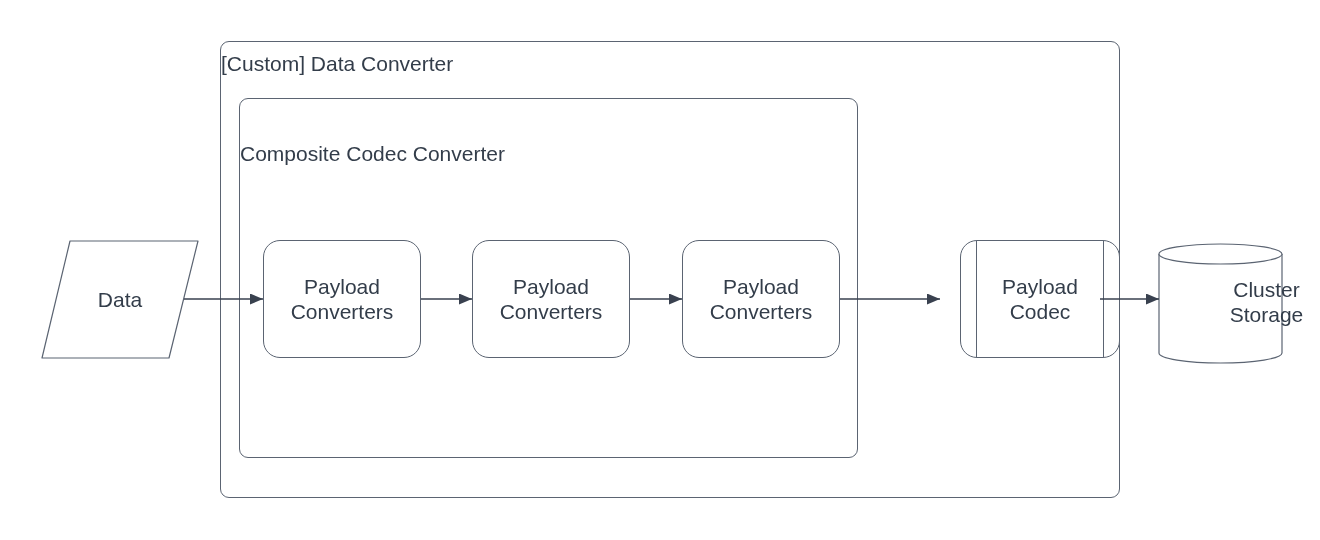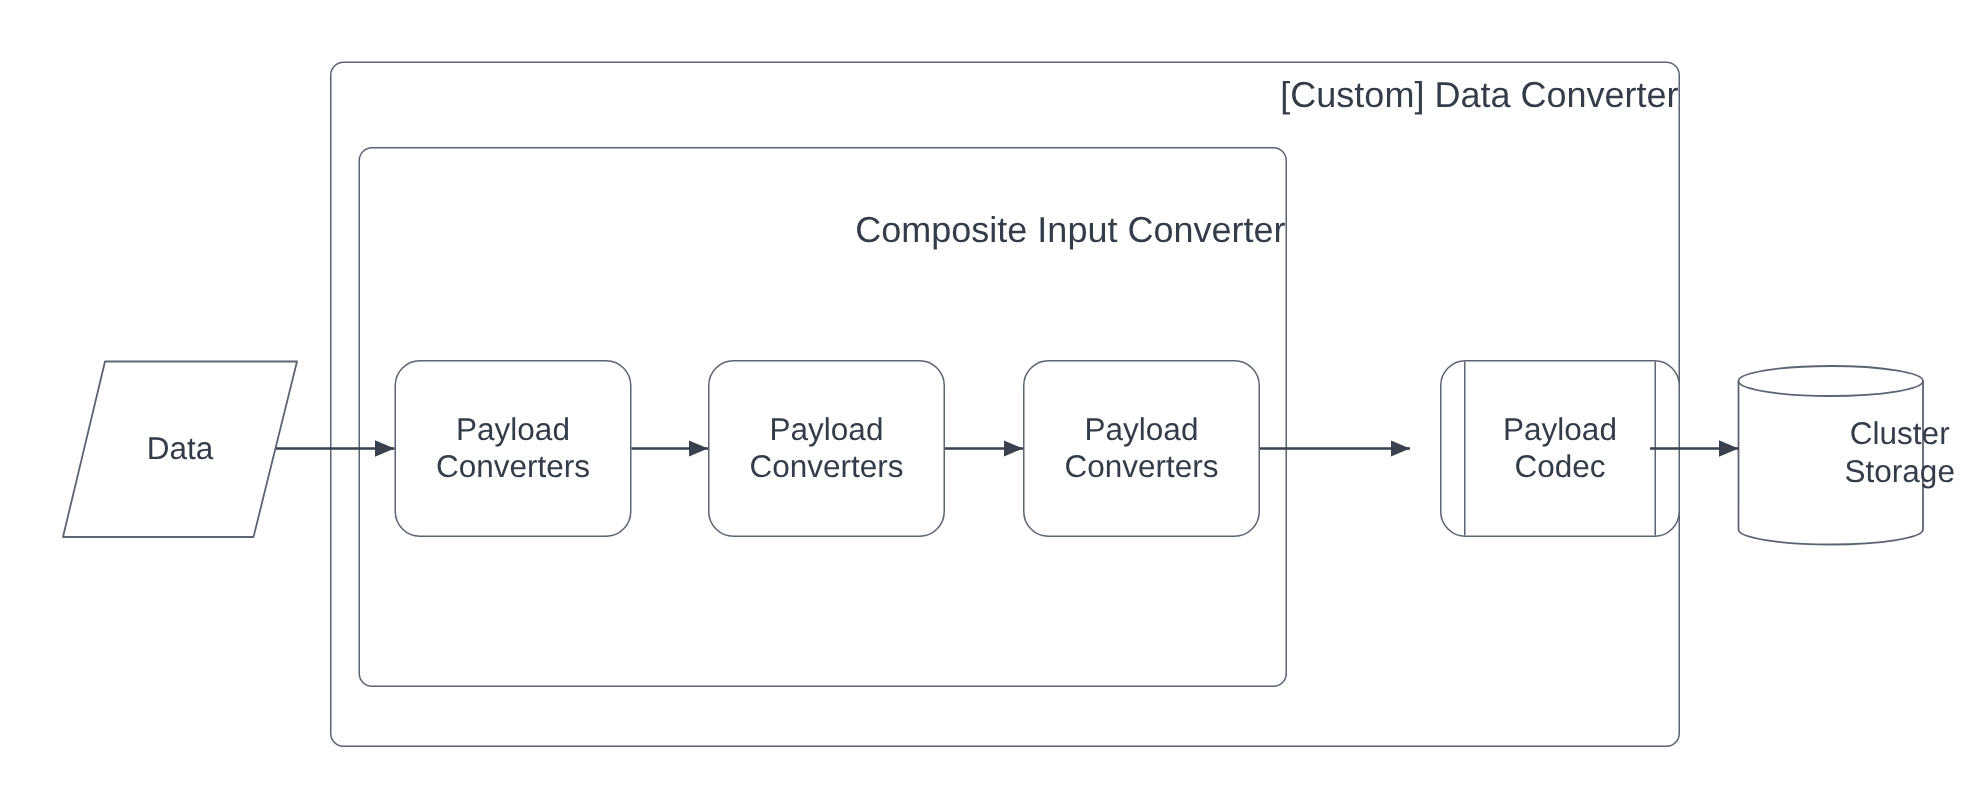--- a/index.html
+++ b/index.html
@@ -7,22 +7,22 @@
     position:relative; width:1320px; height:540px; background:#ffffff;
     font-family:"Liberation Sans", sans-serif; color:#333d4a; overflow:hidden;
   }
   .group {
     position:absolute; background:#ffffff;
     border:1px solid #5b6472; border-radius:9px; box-sizing:border-box;
   }
   .group.outer { left:220px; top:41px; width:900px; height:457px; }
   .group.inner { left:239px; top:98px; width:619px; height:360px; }
   .group-title {
-    position:absolute; left:0; right:0; text-align:right;
-    font-size:24px; line-height:25px; white-space:nowrap;
+    position:absolute; left:0; right:0; text-align:left;
+    font-size:21px; line-height:25px; white-space:nowrap;
   }
   .outer .group-title { top:9px; }
   .inner .group-title { top:42px; }
   .node {
     position:absolute; box-sizing:border-box; background:#ffffff;
     border:1px solid #5b6472; border-radius:17px;
     display:flex; align-items:center; justify-content:center;
     text-align:center; font-size:21px; line-height:25px;
   }
   .node.converter { width:158px; height:118px; top:240px; }
@@ -54,21 +54,21 @@
 </head>
 <body>
 
 <div class="canvas">
 
   <div class="group outer">
     <div class="group-title">[Custom] Data Converter</div>
   </div>
 
   <div class="group inner">
-    <div class="group-title">Composite Input Converter</div>
+    <div class="group-title">Composite Codec Converter</div>
   </div>
 
   <svg class="shape-svg input-shape" viewBox="0 0 170 130">
     <path d="M35 6 L163 6 L134 123 L7 123 Z" fill="#ffffff" stroke="#5b6472" stroke-width="1.2" stroke-linejoin="round"></path>
   </svg>
   <div class="shape-label input-label">Data</div>
 
   <div class="node converter conv-1">
     <span>Payload Converters</span>
   </div>

